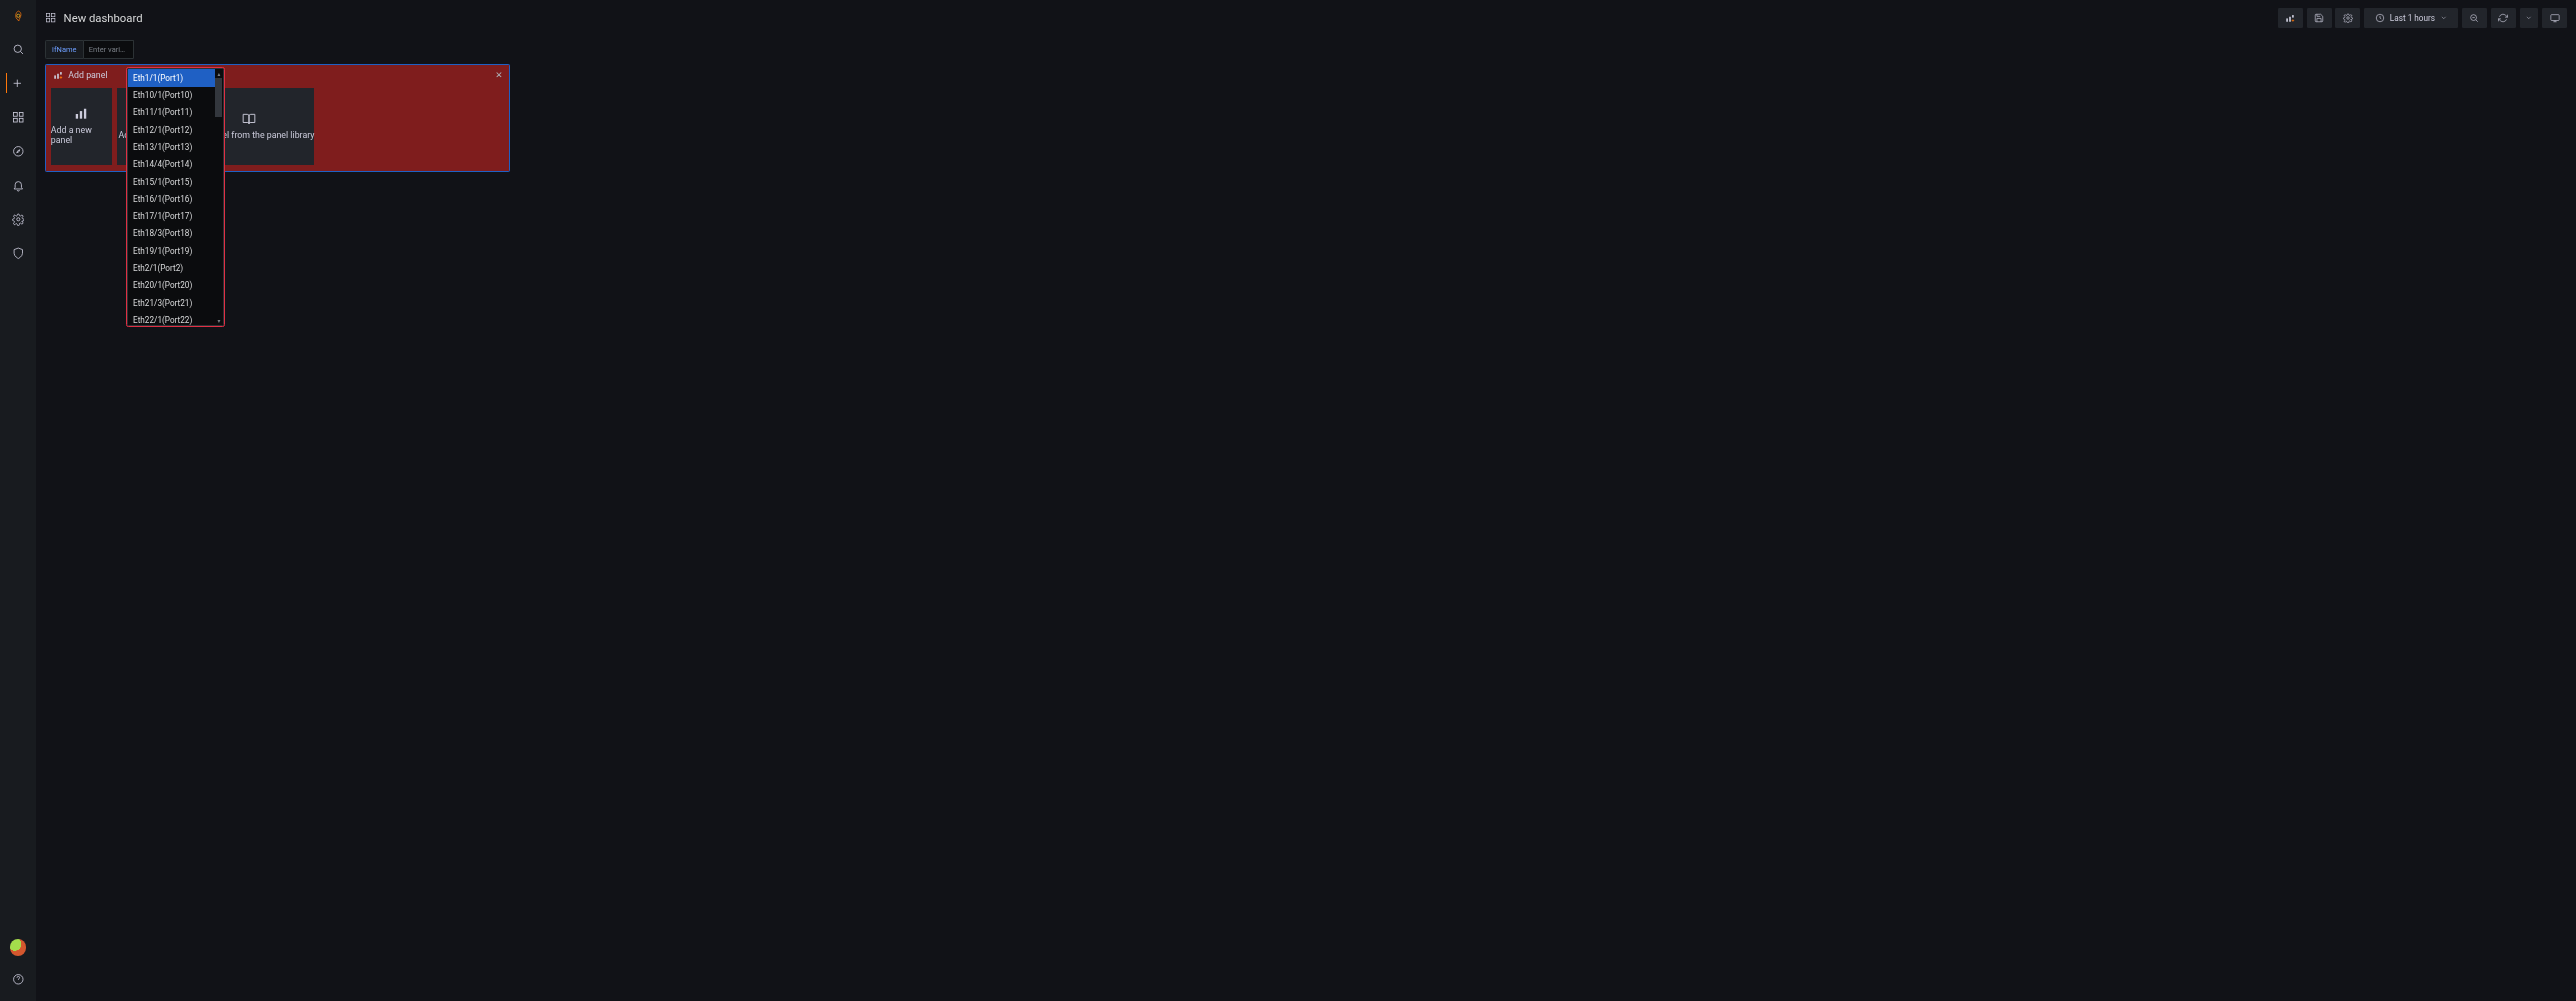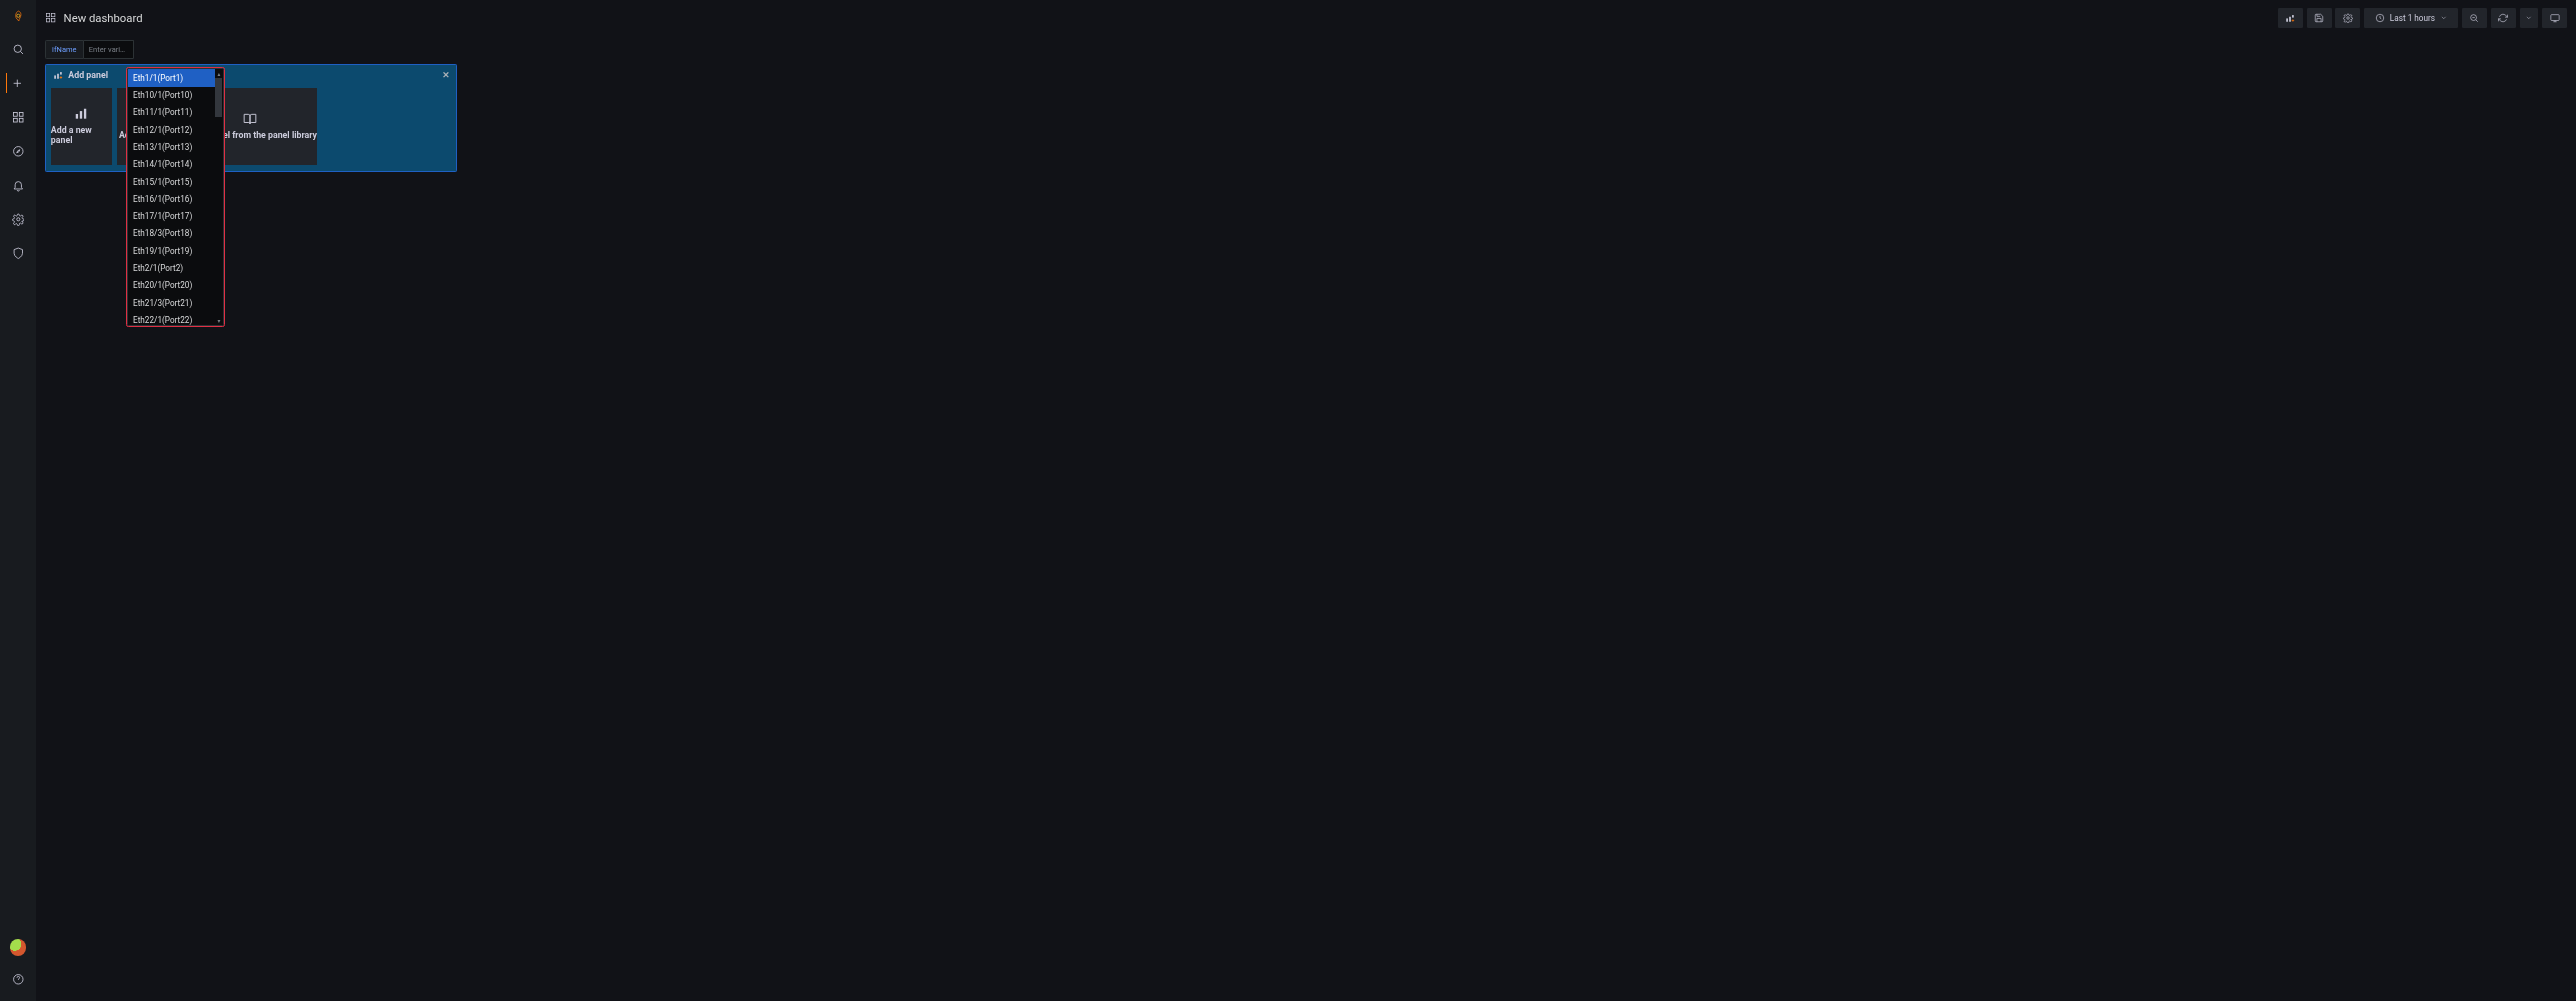--- a/index.html
+++ b/index.html
@@ -28,21 +28,21 @@
   .tb-btn.addpanel svg rect { fill:#ccccdc; stroke:none;}
 
   
   .var-row { padding: 3.8px 8.8px 1.3px 8.8px; display:flex; gap:0; align-items:flex-start; }
   .var-label { border:0.6px solid #2c3235; background:#181b1f; font-size:7.5px; color:#6e9fff; padding: 3.8px 6.3px 4.4px; border-radius: 1.3px 0 0 1.3px; cursor:pointer; }
   .var-input { width: 50px; border:0.6px solid #2c3235; border-left:none; background:#0b0c0e; font-size:7.5px; color:#ccccdc; padding:3.8px 5px 4.4px; border-radius:0 1.3px 1.3px 0; outline:none; text-overflow: ellipsis; }
   .var-input::placeholder { color:#7b8087; }
 
   
   .dash { padding: 3.8px 8.8px; position: relative; }
-  .panel-frame { width: 412px; border: 0.9px solid #1f60c4; border-radius: 1.3px; background: #0c4a6e; padding: 0; position: relative; font-weight: bold; }
+  .panel-frame { width: 465px; border: 0.9px solid #1f60c4; border-radius: 1.3px; background: #7f1d1d; padding: 0; position: relative; }
   .panel-header { display:flex; align-items:center; gap:5px; padding: 5px 7.5px 3.8px 7.5px; color:#ccccdc; font-size:8.8px; }
   .panel-header svg { width:10px; height:10px; }
   .panel-header svg rect { fill:#ccccdc; stroke:none;}
   .panel-header svg path.plus { stroke:#ff780a; fill:none; stroke-width:2;}
   .panel-close { position:absolute; right:6.3px; top:5px; cursor:pointer; color:#aeb3b8; font-size:8.8px; }
   .panel-body { padding: 3.8px 5px 6.3px 5px; display:flex; gap:5px; }
   .panel-row { display:flex; gap:5px; }
   .card { flex:1; height: 77px; background: #22252b; display:flex; flex-direction:column; align-items:center; justify-content:center; gap:3.8px; cursor:pointer; color:#ccccdc; font-size:8.8px; }
   .card svg { width:14px; height:14px; stroke:#ccccdc; fill:none; stroke-width:1.6; }
 
@@ -246,21 +246,21 @@
       </div>
     </div>
 
     <div class="dropdown">
       <div class="scroll" id="dd-scroll">
           <div class="opt sel">Eth1/1(Port1)</div>
           <div class="opt">Eth10/1(Port10)</div>
           <div class="opt">Eth11/1(Port11)</div>
           <div class="opt">Eth12/1(Port12)</div>
           <div class="opt">Eth13/1(Port13)</div>
-          <div class="opt">Eth14/1(Port14)</div>
+          <div class="opt">Eth14/4(Port14)</div>
           <div class="opt">Eth15/1(Port15)</div>
           <div class="opt">Eth16/1(Port16)</div>
           <div class="opt">Eth17/1(Port17)</div>
           <div class="opt">Eth18/3(Port18)</div>
           <div class="opt">Eth19/1(Port19)</div>
           <div class="opt">Eth2/1(Port2)</div>
           <div class="opt">Eth20/1(Port20)</div>
           <div class="opt">Eth21/3(Port21)</div>
           <div class="opt">Eth22/1(Port22)</div>
         </div>

